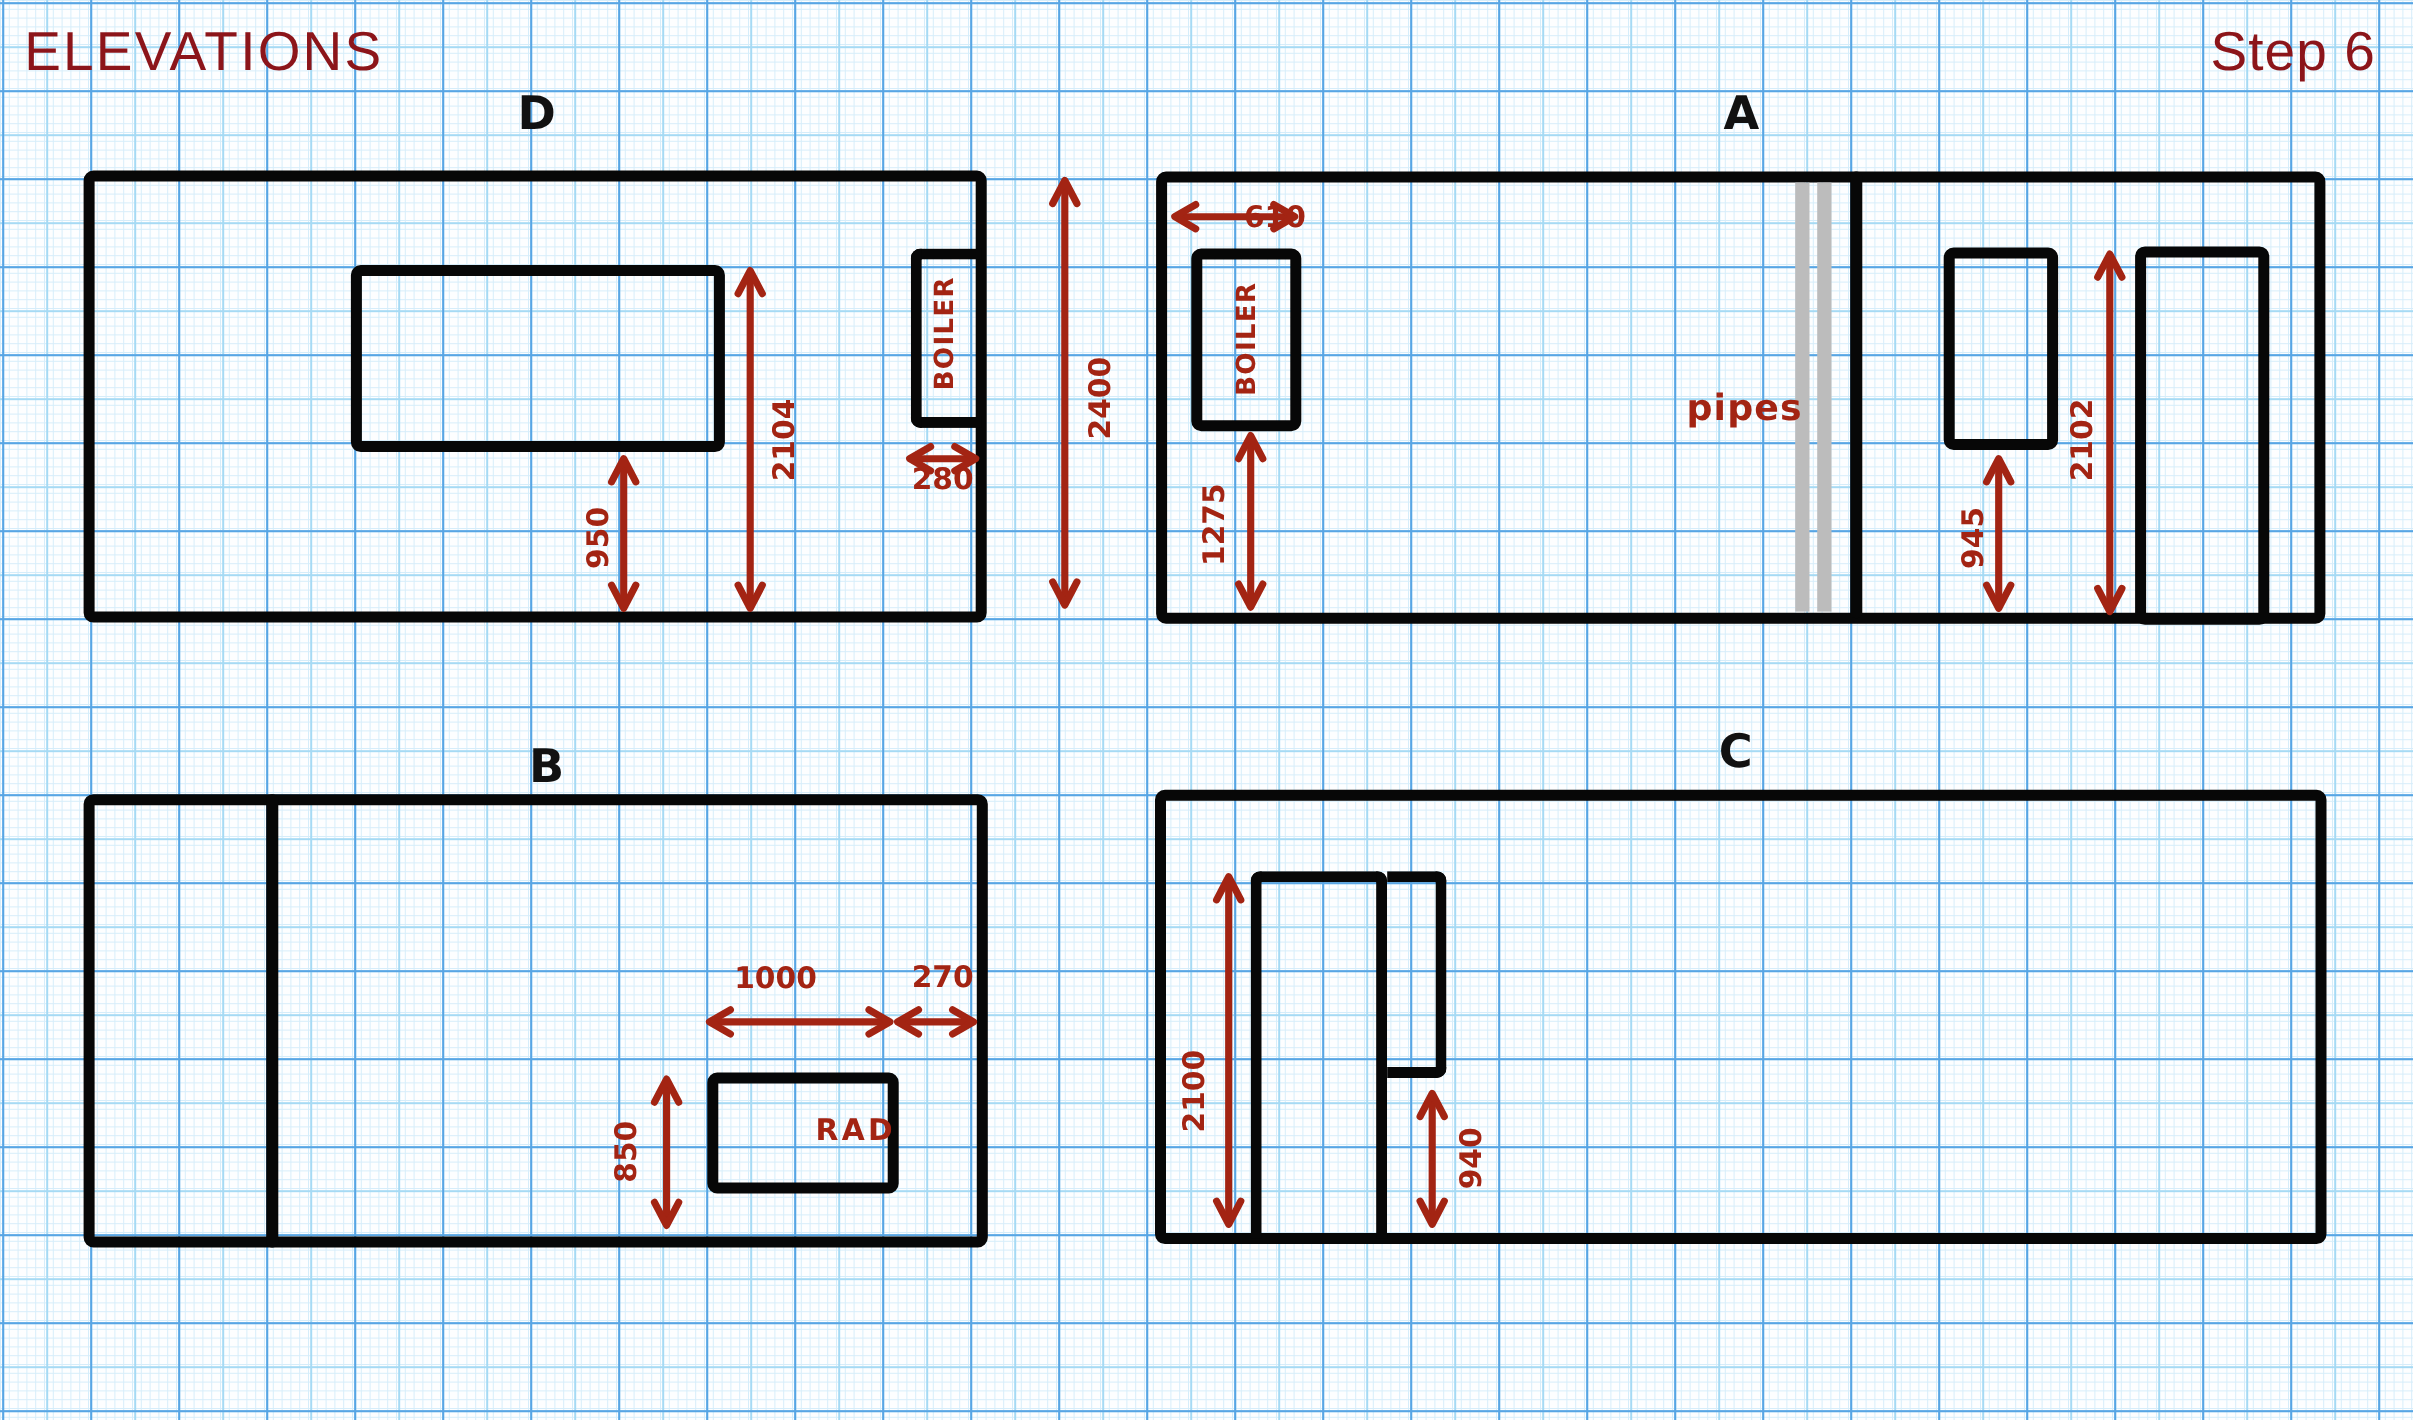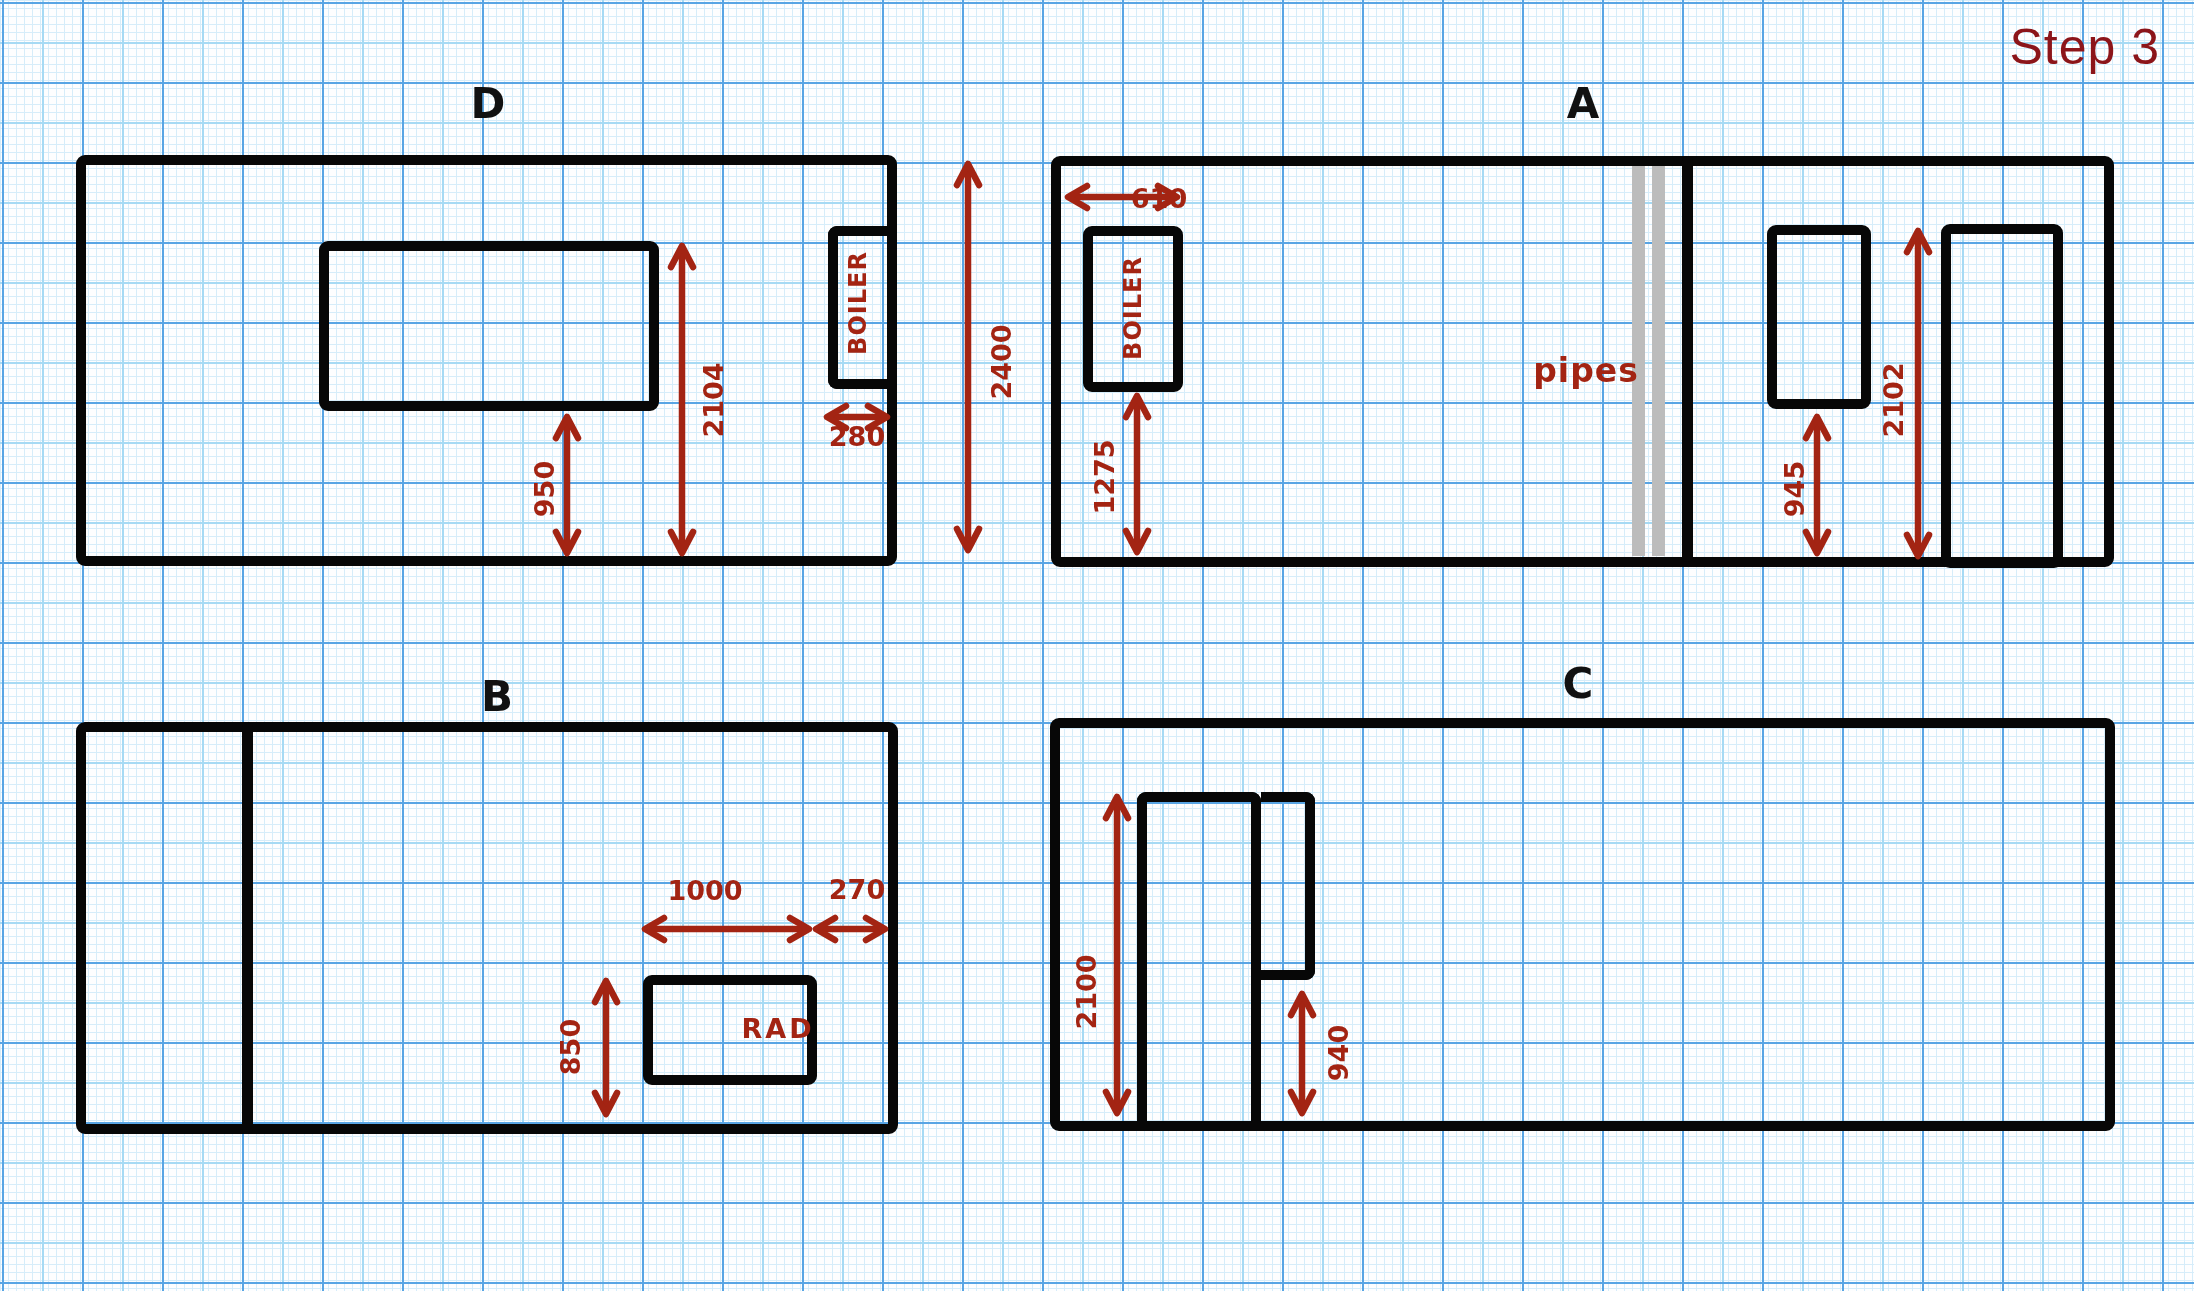--- a/index.html
+++ b/index.html
@@ -53,21 +53,22 @@
   }
   .fix.horiz{transform:translate(-50%,-50%);}
   svg.ov{position:absolute;left:0;top:0;pointer-events:none;}
   svg.ov line, svg.ov polyline{stroke:#a32413;stroke-width:6.5;fill:none;stroke-linecap:round;stroke-linejoin:round;}
 </style>
 </head>
 <body>
 
 <div class="paper">
 
-  <div class="step">Step 3</div>
+  <div class="title">ELEVATIONS</div>
+  <div class="step">Step 6</div>
 
   <div class="sec" style="left:488px;top:103px;">D</div>
   <div class="sec" style="left:1583px;top:103px;">A</div>
   <div class="sec" style="left:497px;top:696px;">B</div>
   <div class="sec" style="left:1578px;top:683px;">C</div>
 
   <div class="wall" style="left:76px;top:155px;width:821px;height:411px;"></div>
   <div class="wall" style="left:319px;top:241px;width:340px;height:170px;"></div>
   <div class="wall" style="left:828px;top:226px;width:64px;height:163px;border-right:none;border-radius:9px 0 0 9px;"></div>
   <div class="fix" style="left:858px;top:303px;">BOILER</div>

